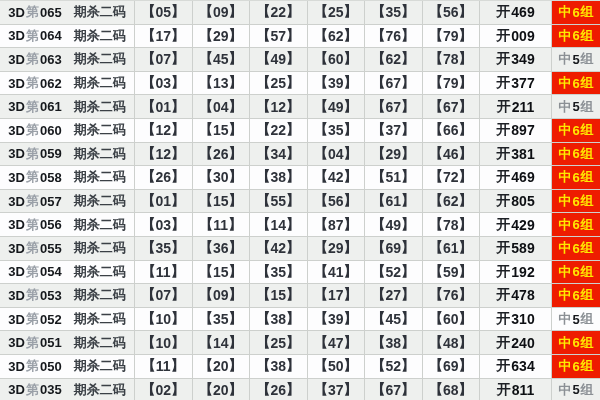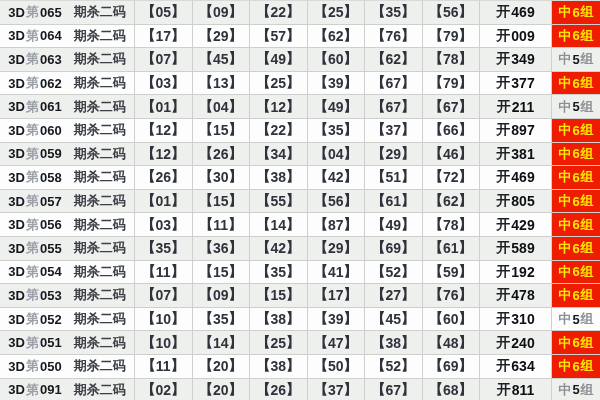--- a/index.html
+++ b/index.html
@@ -788,21 +788,21 @@
     <div class="cell badge">
           <span>中</span>
           <span class="cnt">6</span>
           <span>组</span>
         </div>
   </div>
       <div class="row alt">
     <div class="cell label">
       <span>3D</span>
           <span class="sep">第</span>
-          <span>091</span>
+          <span>035</span>
           <span class="suf">期杀二码</span>
     </div>
     <div class="cell num">
           <span class="br">【</span>
           <span>02</span>
           <span class="br">】</span>
         </div>
     <div class="cell num">
           <span class="br">【</span>
           <span>20</span>

